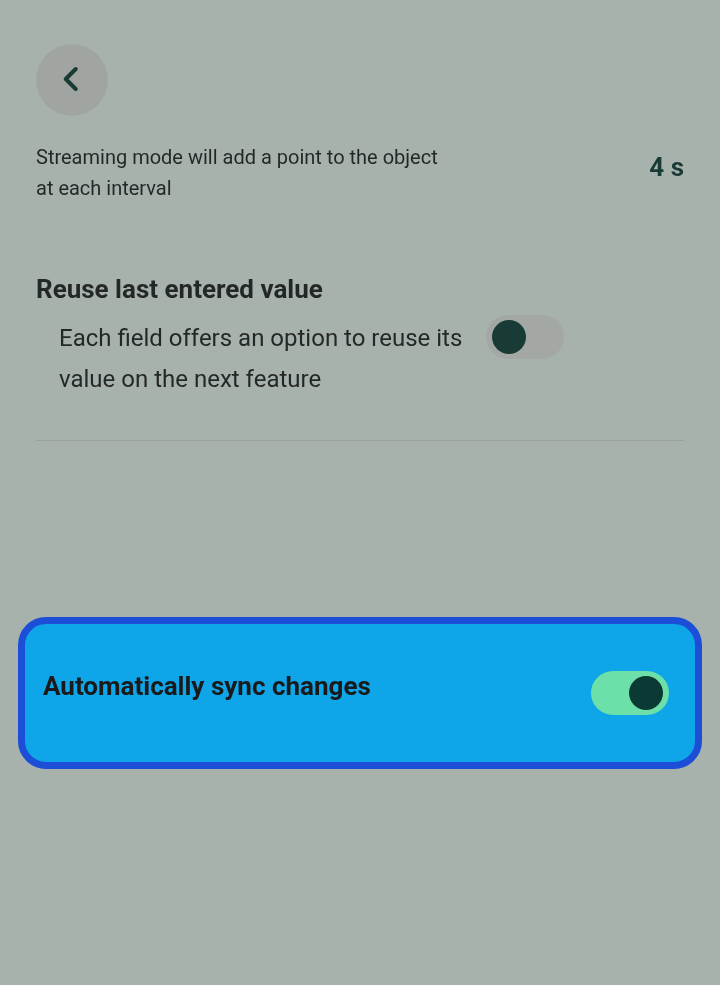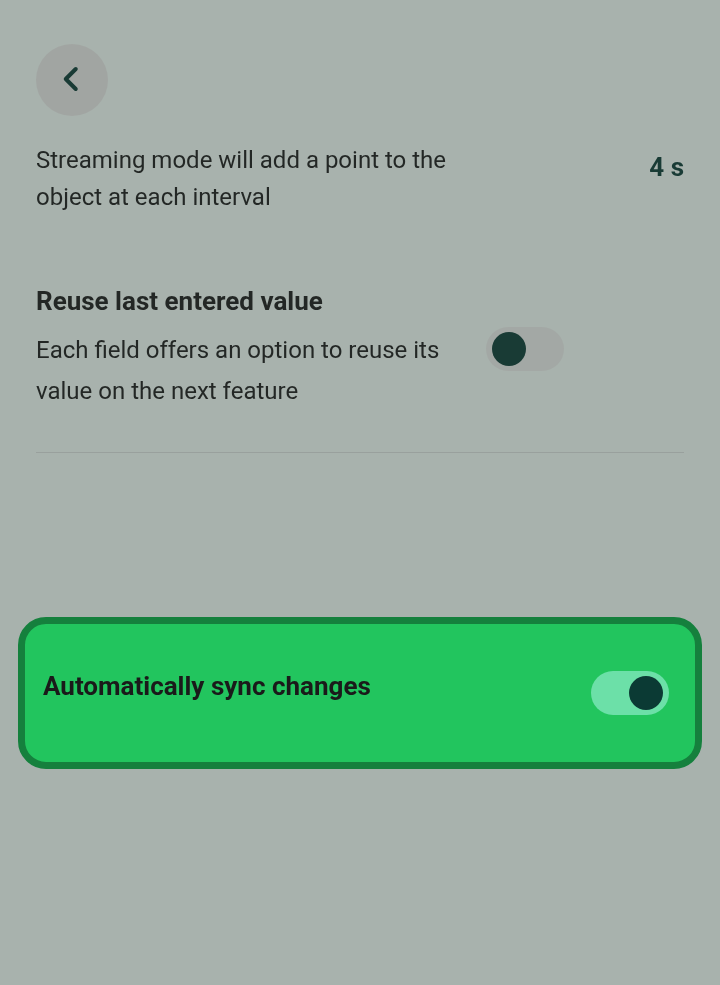--- a/index.html
+++ b/index.html
@@ -51,21 +51,21 @@
       display: flex;
       align-items: flex-start;
       justify-content: space-between;
       margin-top: 6px;
       margin-bottom: 70px;
     }
     .streaming-left {
       max-width: 420px;
     }
     .streaming-desc {
-      font-size: 24px;
+      font-size: 20px;
       line-height: 1.55;
       color: #1a1a1a;
       margin-top: 14px;
     }
     .value-label {
       font-size: 26px;
       font-weight: 700;
       color: #0b3a34;
       margin-top: 24px;
       white-space: nowrap;
@@ -92,20 +92,21 @@
     .setting-title {
       font-size: 26px;
       font-weight: 700;
       color: #1a1a1a;
       margin-bottom: 14px;
     }
     .setting-desc {
       font-size: 24px;
       line-height: 1.7;
       color: #1a1a1a;
+      margin-left: 23px;
     }
     .divider {
       height: 1px;
       background: #d9dedb;
       margin-top: 40px;
     }
     .toggle {
       width: 78px;
       height: 44px;
       border-radius: 22px;
@@ -140,23 +141,23 @@
       left: 18px;
       right: 18px;
       top: 617px;
       height: 152px;
       z-index: 10;
       pointer-events: auto;
     }
     .highlight-box {
       position: absolute;
       inset: 0;
-      border: 7px solid #15803d;
+      border: 7px solid #1d4ed8;
       border-radius: 28px;
-      background: #22c55e;
+      background: #0ea5e9;
       padding: 22px 26px 22px 18px;
       display: flex;
       align-items: center;
       justify-content: space-between;
     }
     .highlight-box .setting-desc {
       line-height: 1.65;
     }
   </style>
 </head>

